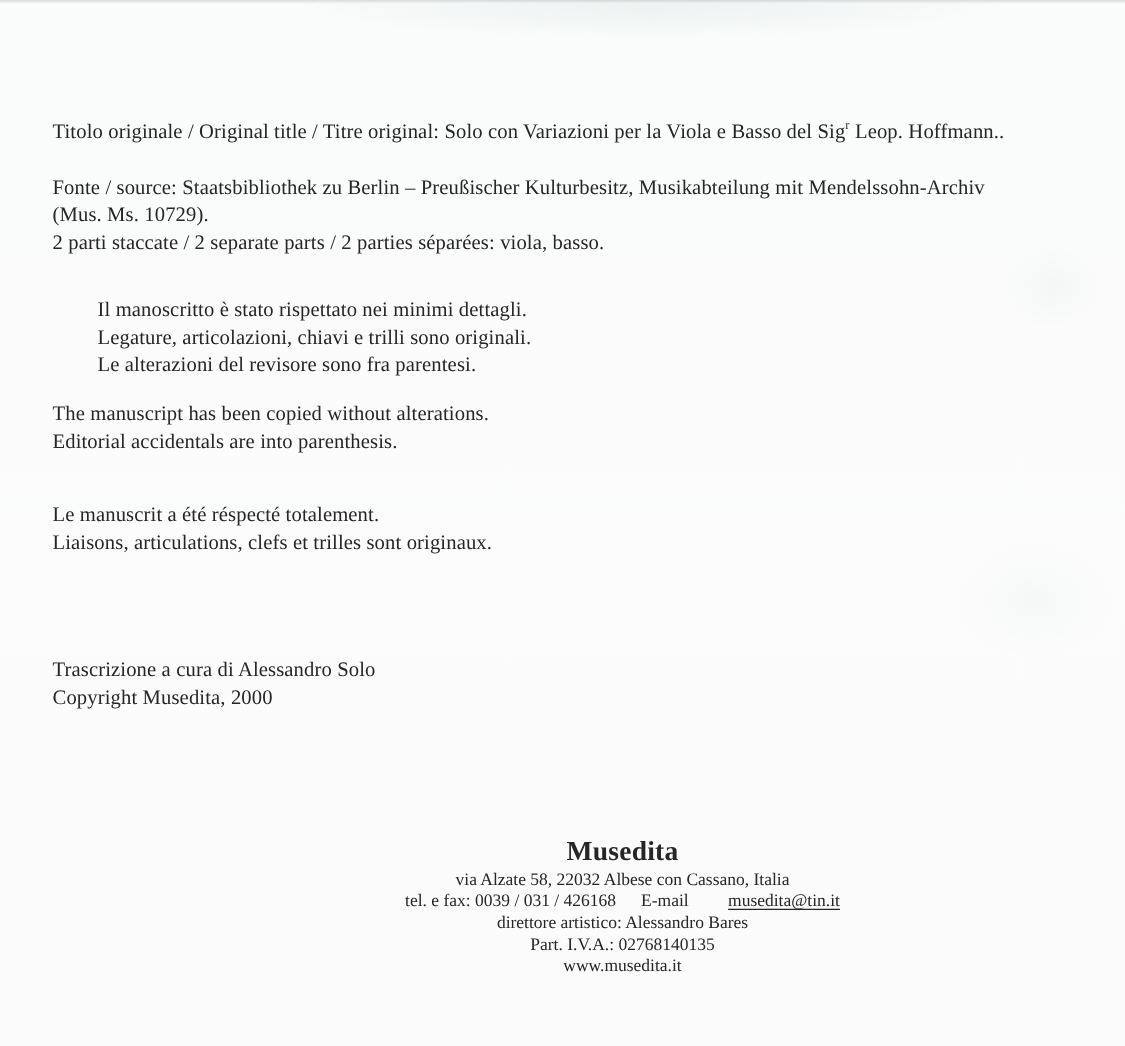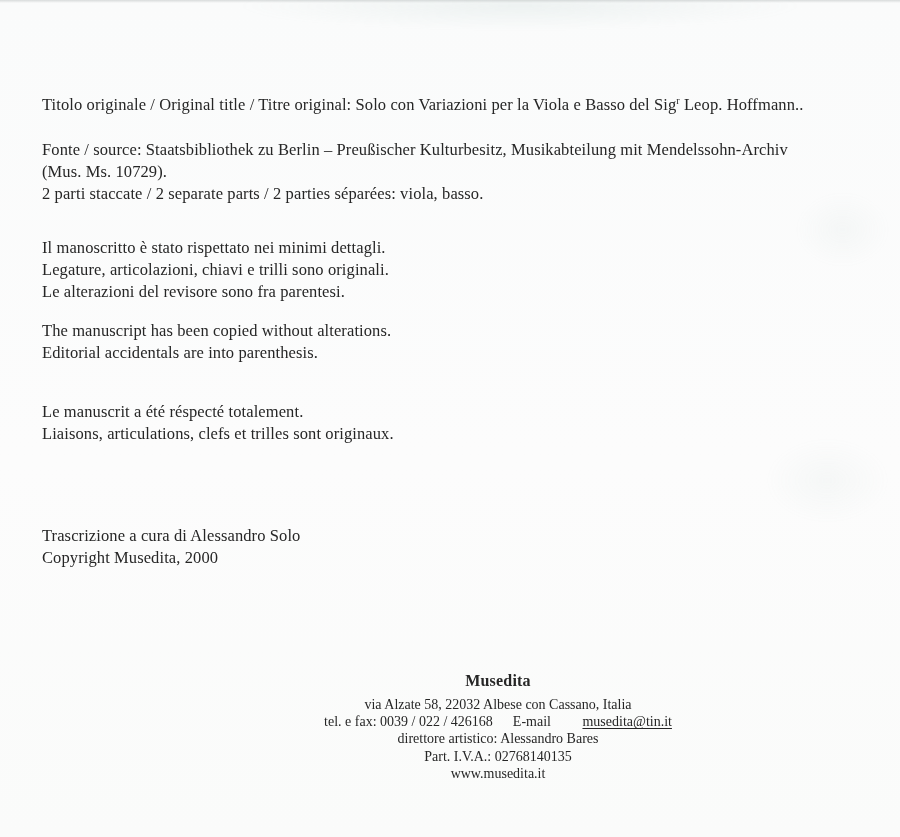--- a/index.html
+++ b/index.html
@@ -47,42 +47,42 @@
     position: absolute;
     left: 42px;
     font-size: 16.5px;
     line-height: 22px;
     letter-spacing: 0.1px;
     white-space: nowrap;
   }
   .textblock p { margin: 0; }
   .title-line   { top: 77px; }
   .source-block { top: 139px; }
-  .note-it      { top: 237px; }
+  .note-it      { top: 237px; margin-left: 36px; }
   .note-en      { top: 320px; }
   .note-fr      { top: 401px; }
   .credits      { top: 525px; }
   sup.title-sup {
     font-size: 10px;
     vertical-align: super;
     line-height: 0;
   }
   .footer {
     position: absolute;
     left: 98px;
     top: 668px;
     width: 800px;
     text-align: center;
     font-size: 14px;
     line-height: 17.2px;
     white-space: nowrap;
   }
   .footer p { margin: 0; }
   .footer .brand {
-    font-size: 16px;
+    font-size: 22px;
     font-weight: bold;
     line-height: 26px;
     margin-bottom: 2px;
     letter-spacing: 0.2px;
   }
   .contact-gap { display: inline-block; width: 20px; }
   .email-link {
     text-decoration: underline;
     text-underline-offset: 2px;
     margin-left: 28px;
@@ -123,19 +123,19 @@
   </div>
 
   <div class="textblock credits">
     <p>Trascrizione a cura di Alessandro Solo</p>
     <p>Copyright Musedita, 2000</p>
   </div>
 
   <div class="footer">
     <p class="brand">Musedita</p>
     <p>via Alzate 58, 22032 Albese con Cassano, Italia</p>
-    <p><span>tel. e fax: 0039 / 022 / 426168</span><span class="contact-gap"></span><span>E-mail</span>&nbsp;<span class="email-link">musedita@tin.it</span></p>
+    <p><span>tel. e fax: 0039 / 031 / 426168</span><span class="contact-gap"></span><span>E-mail</span>&nbsp;<span class="email-link">musedita@tin.it</span></p>
     <p>direttore artistico: Alessandro Bares</p>
     <p>Part. I.V.A.: 02768140135</p>
     <p>www.musedita.it</p>
   </div>
 
 </div>
 
 </body></html>

